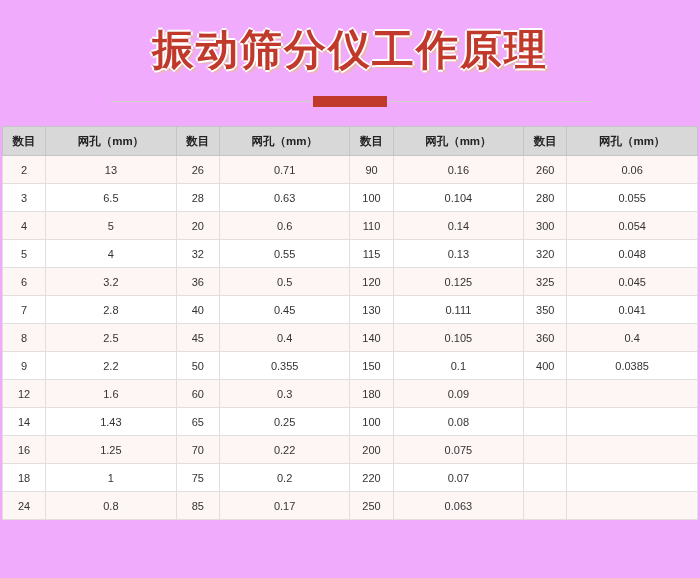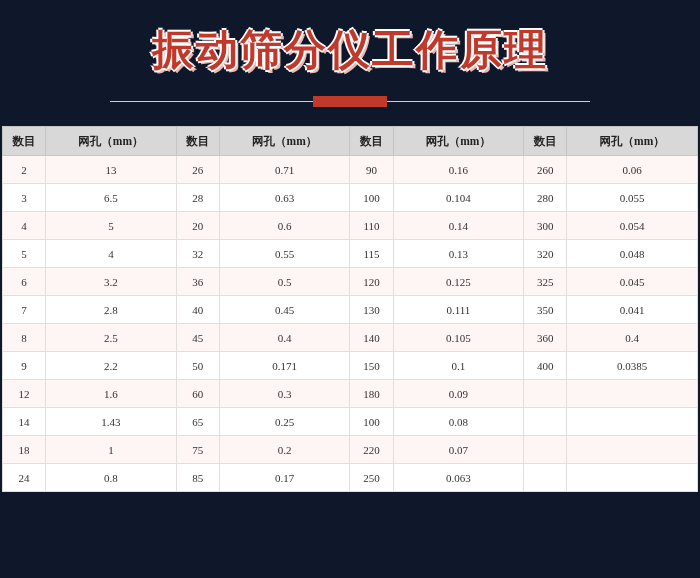--- a/index.html
+++ b/index.html
@@ -10,21 +10,21 @@
     width: 700px;
     height: 578px;
     background: #ffffff;
     font-family: "Liberation Sans", sans-serif;
     overflow: hidden;
   }
   .page {
     position: relative;
     width: 700px;
     height: 578px;
-    background: #0f172a;
+    background: #f0abfc;
   }
   
   .title-block {
     padding-top: 26px;
     text-align: center;
   }
   .title {
     font-family: "DejaVu Sans", sans-serif;
     font-size: 42px;
     font-weight: bold;
@@ -60,21 +60,20 @@
     left: 50%;
     transform: translateX(-50%);
     width: 74px;
     height: 11px;
     background: #c0392b;
   }
   
   .table-wrap {
     margin-top: 18px;
     padding: 0 0;
-    font-family: Liberation Serif, serif;
   }
   table.mesh {
     width: 696px;
     margin: 0 auto;
     border-collapse: collapse;
     table-layout: fixed;
     font-size: 11px;
     color: #333333;
   }
   table.mesh th {
@@ -209,21 +208,21 @@
           <td>0.4</td>
           <td>140</td>
           <td>0.105</td>
           <td>360</td>
           <td>0.4</td>
         </tr>
         <tr>
           <td>9</td>
           <td>2.2</td>
           <td>50</td>
-          <td>0.171</td>
+          <td>0.355</td>
           <td>150</td>
           <td>0.1</td>
           <td>400</td>
           <td>0.0385</td>
         </tr>
         <tr>
           <td>12</td>
           <td>1.6</td>
           <td>60</td>
           <td>0.3</td>
@@ -236,20 +235,30 @@
           <td>14</td>
           <td>1.43</td>
           <td>65</td>
           <td>0.25</td>
           <td>100</td>
           <td>0.08</td>
           <td></td>
           <td></td>
         </tr>
         <tr>
+          <td>16</td>
+          <td>1.25</td>
+          <td>70</td>
+          <td>0.22</td>
+          <td>200</td>
+          <td>0.075</td>
+          <td></td>
+          <td></td>
+        </tr>
+        <tr>
           <td>18</td>
           <td>1</td>
           <td>75</td>
           <td>0.2</td>
           <td>220</td>
           <td>0.07</td>
           <td></td>
           <td></td>
         </tr>
         <tr>

